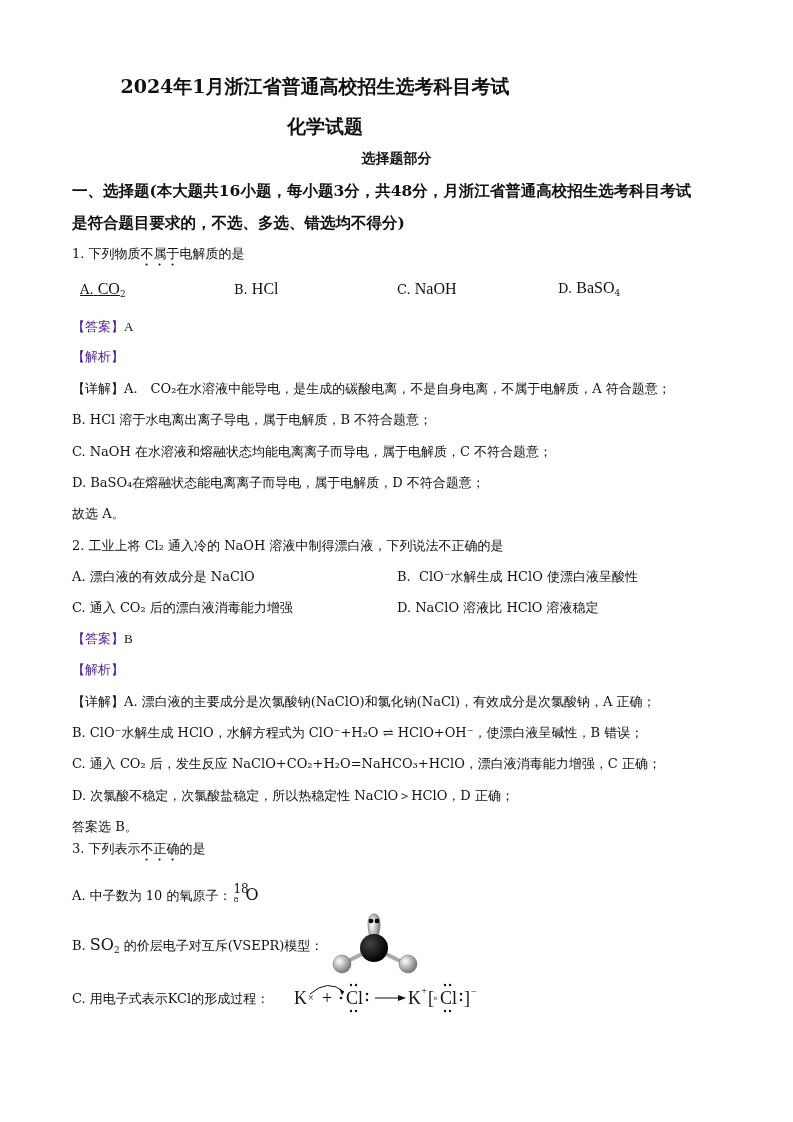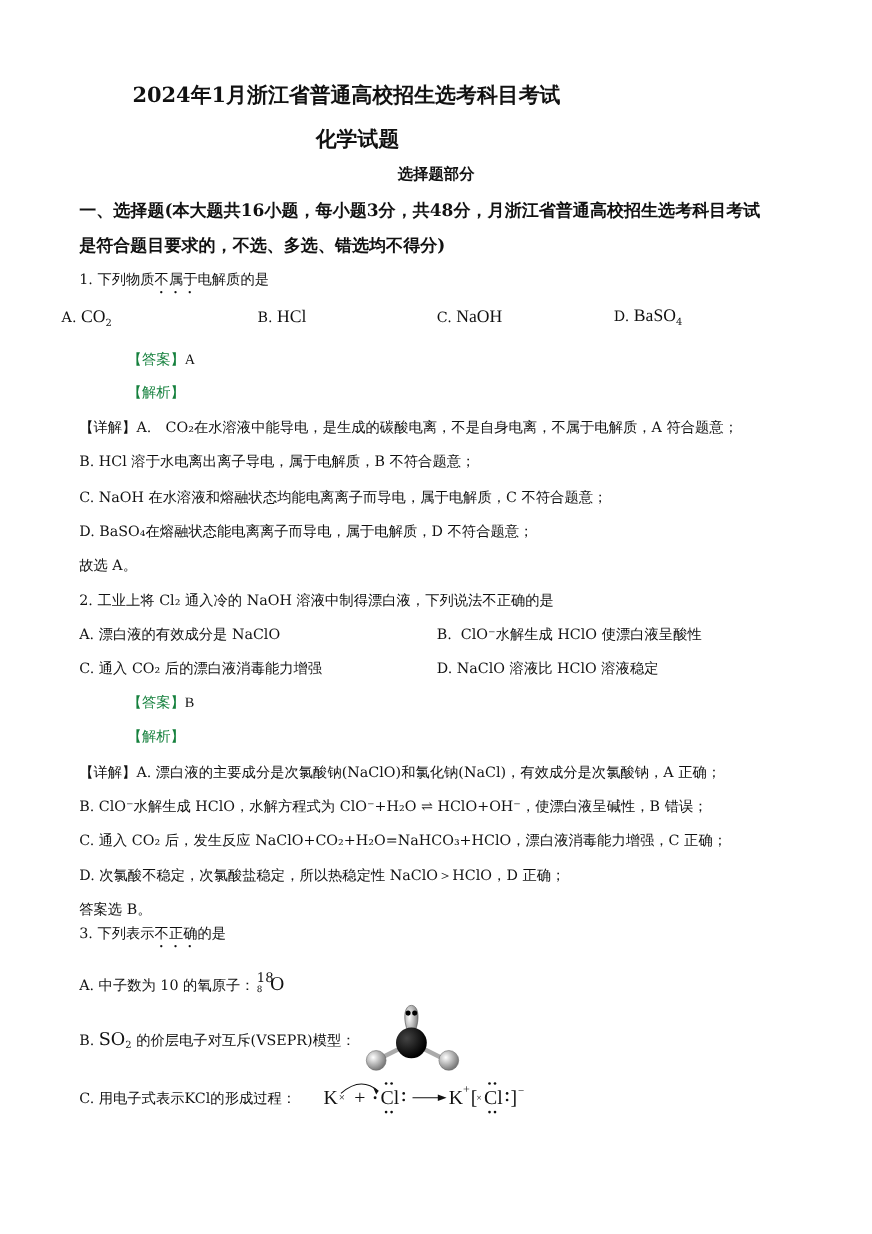--- a/index.html
+++ b/index.html
@@ -7,41 +7,41 @@
          font-family: "DejaVu Serif", "Liberation Serif", serif; color: #111; }
   .abs { position: absolute; white-space: nowrap; }
   .title { font-weight: bold; font-size: 19px; left: 0; width: 630px; text-align: center; }
   .subtitle { font-weight: bold; font-size: 19px; left: 0; width: 650px; text-align: center; }
   .part { font-weight: bold; font-size: 14px; left: 0; width: 793px; text-align: center; }
   .section { font-weight: bold; font-size: 15.5px; left: 72px; }
   .txt { font-size: 13px; left: 72px; }
   .latin { font-family: "Liberation Serif", "DejaVu Serif", serif; }
   .opt { font-size: 13px; }
   .opt .f { font-family: "Liberation Serif", serif; font-size: 16px; }
-  .label { color: #15803d; margin-left: 44px; }
+  .label { color: #4c1d95; }
   .dotmark { text-emphasis: dot; -webkit-text-emphasis: dot; text-emphasis-position: under; -webkit-text-emphasis-position: under; }
   sub { font-size: 9px; vertical-align: -3px; }
   .iso { display: inline-block; position: relative; width: 14px; height: 20px; vertical-align: -4px; }
   .iso .m { position: absolute; top: -2px; left: 2px; font-size: 12px; }
   .iso .z { position: absolute; top: 11px; left: 2px; font-size: 8px; }
 </style>
 </head>
 <body>
 
 <div class="abs title" style="top:74px;">2024年1月浙江省普通高校招生选考科目考试</div>
 <div class="abs subtitle" style="top:114px;">化学试题</div>
 <div class="abs part" style="top:150px;">选择题部分</div>
 
 <div class="abs section" style="top:181px;">一、选择题(本大题共16小题，每小题3分，共48分，月浙江省普通高校招生选考科目考试</div>
 <div class="abs section" style="top:213px;">是符合题目要求的，不选、多选、错选均不得分)</div>
 
 <div class="abs txt" style="top:245px;">
   <span>1. 下列物质</span><span class="dotmark">不属于</span><span>电解质的是</span>
 </div>
-<div class="abs opt" style="top:280px; left:56px;">
+<div class="abs opt" style="top:280px; left:80px;text-decoration:underline;">
   <span>A.</span>&nbsp;<span class="f">CO</span><sub>2</sub>
 </div>
 <div class="abs opt" style="top:280px; left:234px;">
   <span>B.</span>&nbsp;<span class="f">HCl</span>
 </div>
 <div class="abs opt" style="top:280px; left:397px;">
   <span>C.</span>&nbsp;<span class="f">NaOH</span>
 </div>
 <div class="abs opt" style="top:279px; left:558px;">
   <span>D.</span>&nbsp;<span class="f">BaSO</span><sub>4</sub>

